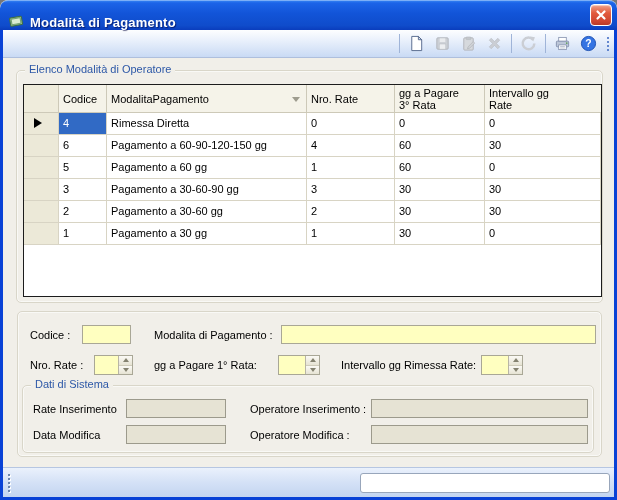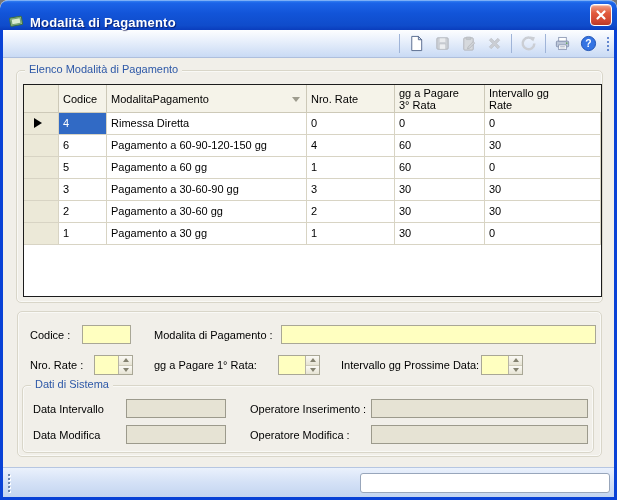--- a/index.html
+++ b/index.html
@@ -168,21 +168,21 @@
       <i></i>
         <i></i>
         <i></i>
         <i></i>
     </div>
   </div>
 
   <div class="client">
 
     <div class="groupbox" style="left:13px;top:12px;width:587px;height:233px;">
-      <span class="gb-label">Elenco Modalità di Pagamento</span>
+      <span class="gb-label">Elenco Modalità di Operatore</span>
 
       <div class="grid">
         <div class="grid-head">
           <div class="gh gh-sel"></div>
           <div class="gh c1">
             <span>Codice</span>
           </div>
           <div class="gh c2">
             <span>ModalitaPagamento</span>
             <span class="sort-arrow"></span>
@@ -273,33 +273,33 @@
 
       <label class="flabel" style="left:136px;top:47px;">gg a Pagare 1° Rata:</label>
       <div class="spin" style="left:260px;top:43px;width:42px;">
         <input value="" style="">
         <div class="spin-btns">
           <button class="sb up"></button>
           <button class="sb down"></button>
         </div>
       </div>
 
-      <label class="flabel" style="left:323px;top:47px;">Intervallo gg Prossime Data:</label>
+      <label class="flabel" style="left:323px;top:47px;">Intervallo gg Rimessa Rate:</label>
       <div class="spin" style="left:463px;top:43px;width:42px;">
         <input value="" style="">
         <div class="spin-btns">
           <button class="sb up"></button>
           <button class="sb down"></button>
         </div>
       </div>
 
       <div class="groupbox" style="left:4px;top:73px;width:572px;height:68px;">
         <span class="gb-label">Dati di Sistema</span>
 
-        <label class="flabel" style="left:10px;top:17px;">Data Intervallo</label>
+        <label class="flabel" style="left:10px;top:17px;">Rate Inserimento</label>
         <input class="dtxt" style="left: 103px; top: 13px; width: 100px;" disabled="" value="">
 
         <label class="flabel" style="left:227px;top:17px;">Operatore Inserimento :</label>
         <input class="dtxt" style="left: 348px; top: 13px; width: 217px;" disabled="" value="">
 
         <label class="flabel" style="left:10px;top:43px;">Data Modifica</label>
         <input class="dtxt" style="left: 103px; top: 39px; width: 100px;" disabled="" value="">
 
         <label class="flabel" style="left:227px;top:43px;text-align:center;">Operatore Modifica :</label>
         <input class="dtxt" style="left: 348px; top: 39px; width: 217px;" disabled="" value="">

